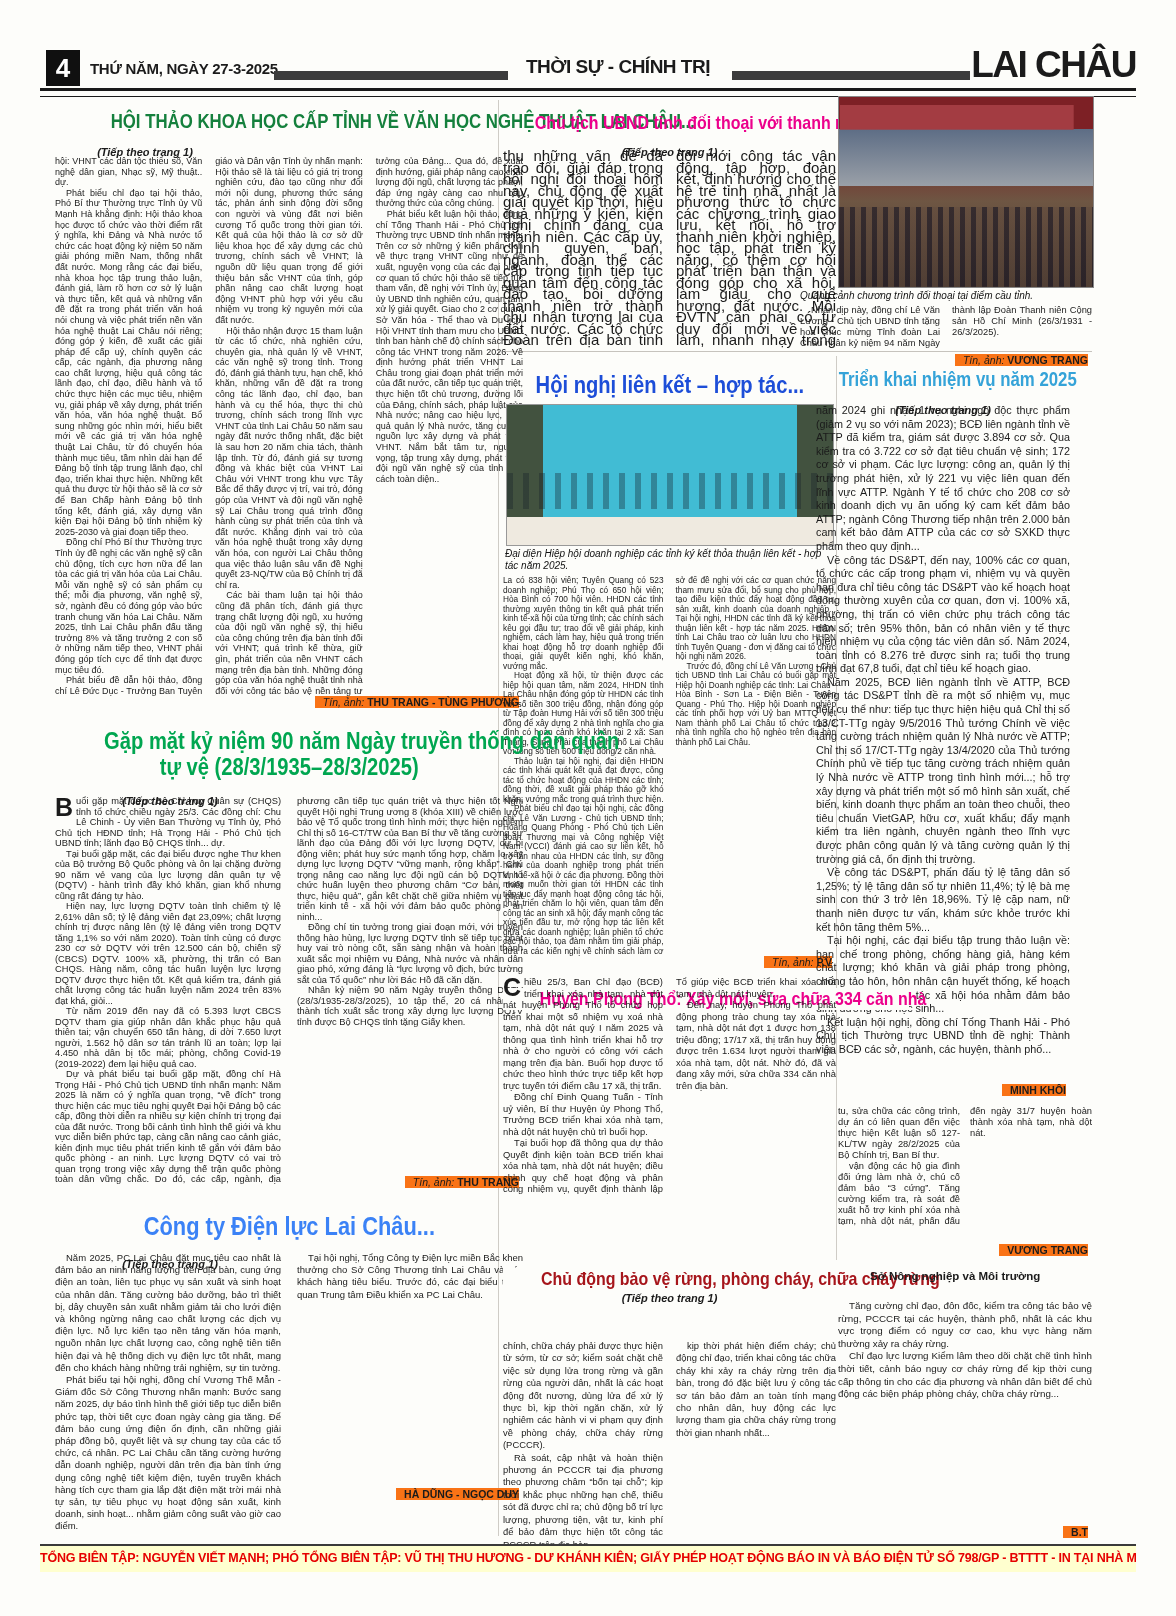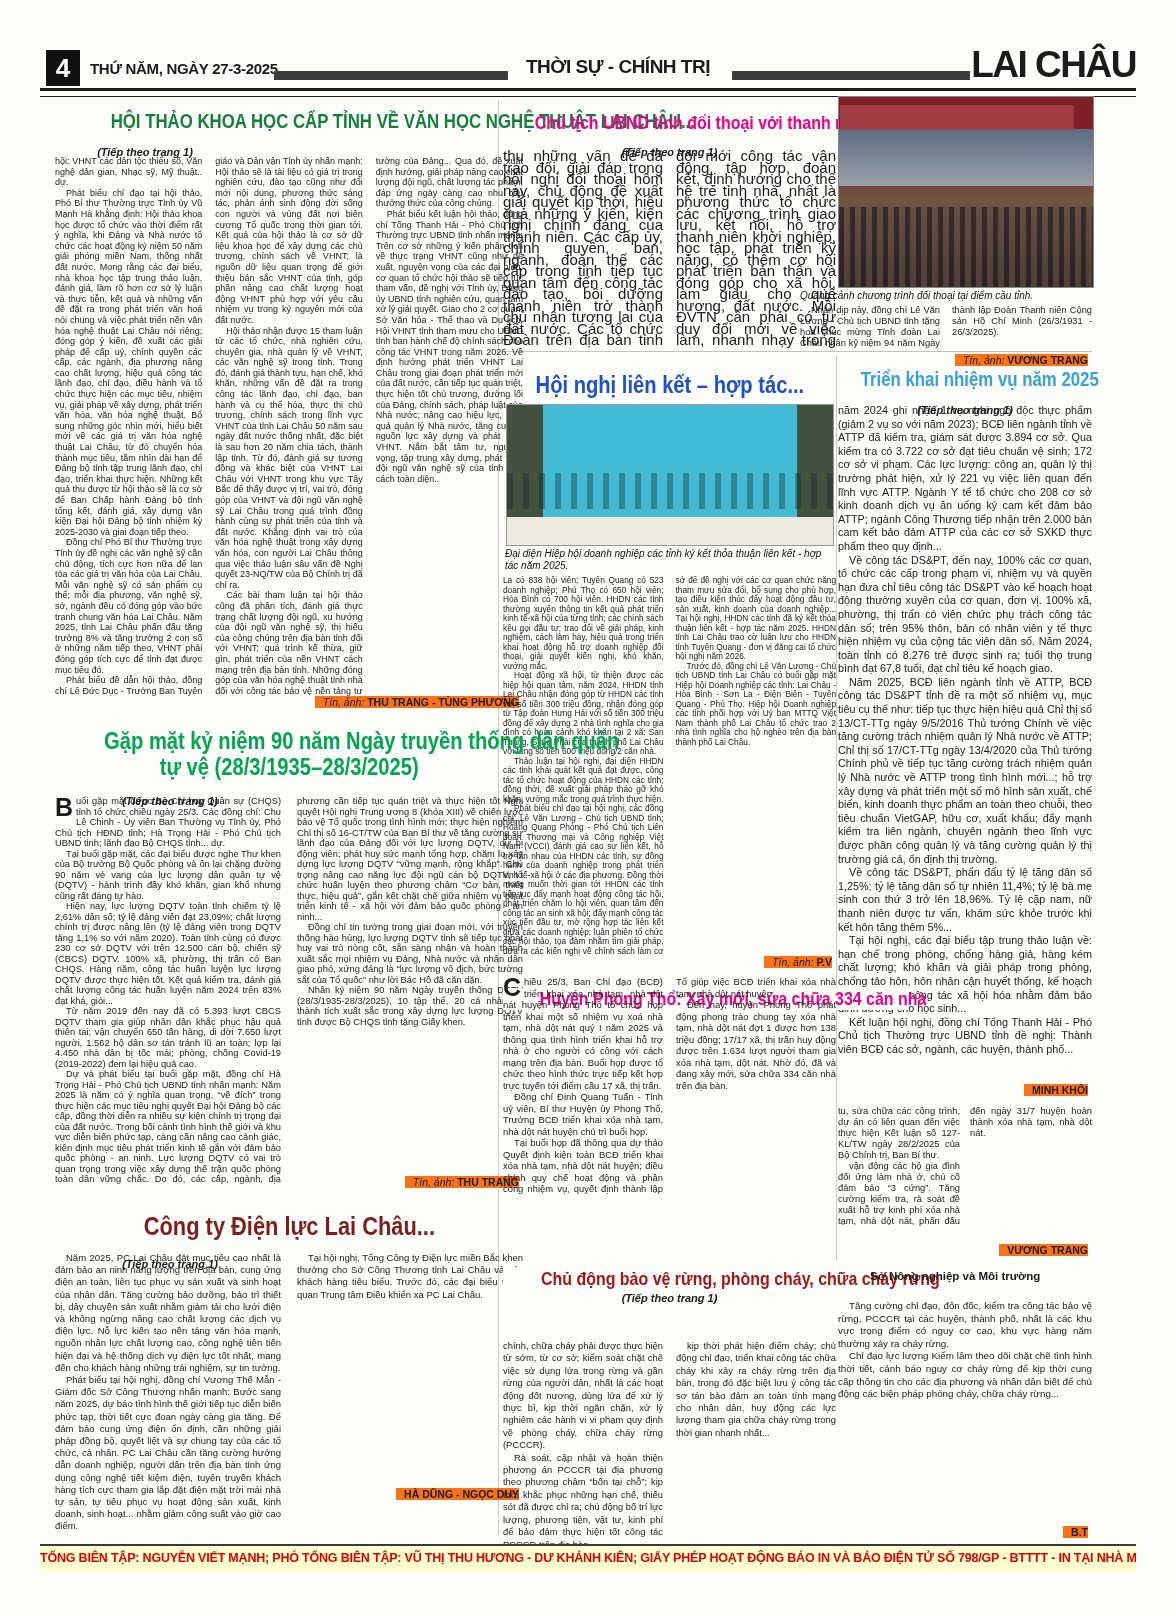--- a/index.html
+++ b/index.html
@@ -57,33 +57,33 @@
   #art-lienket .hl{font-size:24px;color:#1d4ed8;}
   #art-lienket .photo{position:absolute;left:3px;top:48px;width:326px;height:140px;border:1px solid #999;
     background:
       linear-gradient(#efeae0 0 0) 0 100%/100% 20% no-repeat,
       repeating-linear-gradient(90deg, rgba(20,30,40,.35) 0 6px, transparent 6px 16px) 0 66%/100% 26% no-repeat,
       linear-gradient(90deg,#42523f 0 11%, #41bcd4 11% 89%, #42523f 89% 100%);}
   #art-lienket .caption{position:absolute;left:2px;top:192px;width:328px;}
   #art-lienket .body{top:220px;bottom:6px;column-count:2;column-gap:12px;font-size:8.3px;line-height:9.5px;}
   #art-lienket .byline{bottom:2px;margin-left:11px;}
 
-  #art-trienkhai{left:838px;top:356px;width:254px;height:742px;}
+  #art-trienkhai{left:816px;top:356px;width:254px;height:742px;}
   #art-trienkhai .hl{font-size:20px;color:#35a3d8;}
   #art-trienkhai .body{top:48px;bottom:18px;column-count:1;font-size:10.8px;line-height:13.6px;}
   #art-trienkhai .byline{bottom:2px;}
 
   #art-gapmat{left:55px;top:712px;width:468px;height:478px;}
   #art-gapmat .hl{font-size:24px;color:#00a650;}
   #art-gapmat .continued{width:230px;}
   #art-gapmat .body{top:84px;bottom:4px;column-count:2;column-gap:16px;font-size:9.3px;line-height:10.5px;}
   #art-gapmat .byline{bottom:2px;}
 
   #art-dienluc{left:55px;top:1196px;width:468px;height:344px;}
-  #art-dienluc .hl{font-size:26px;color:#7f1d1d;}
+  #art-dienluc .hl{font-size:26px;color:#3b82f6;}
   #art-dienluc .continued{width:230px;}
   #art-dienluc .body{top:56px;bottom:4px;column-count:2;column-gap:16px;font-size:9.5px;line-height:12.2px;}
   #art-dienluc .byline{bottom:40px;}
 
   #hl-phongtho{position:absolute;left:503px;top:988px;width:406px;font-weight:bold;font-size:19px;color:#ec008c;background:#fdfdfa;}
   #art-phongtho-body{position:absolute;left:503px;top:976px;width:333px;height:238px;column-count:2;column-gap:13px;
        font-size:9.4px;line-height:11.5px;overflow:hidden;text-align:justify;column-fill:auto;}
   #art-phongtho-body p{margin:0;text-indent:11px;}
   #art-phongtho-body p.dropcap{text-indent:0;}
   #art-phongtho-body p.dropcap::first-letter{float:left;font-size:25px;line-height:21px;font-weight:bold;padding:1px 3px 0 0;}

